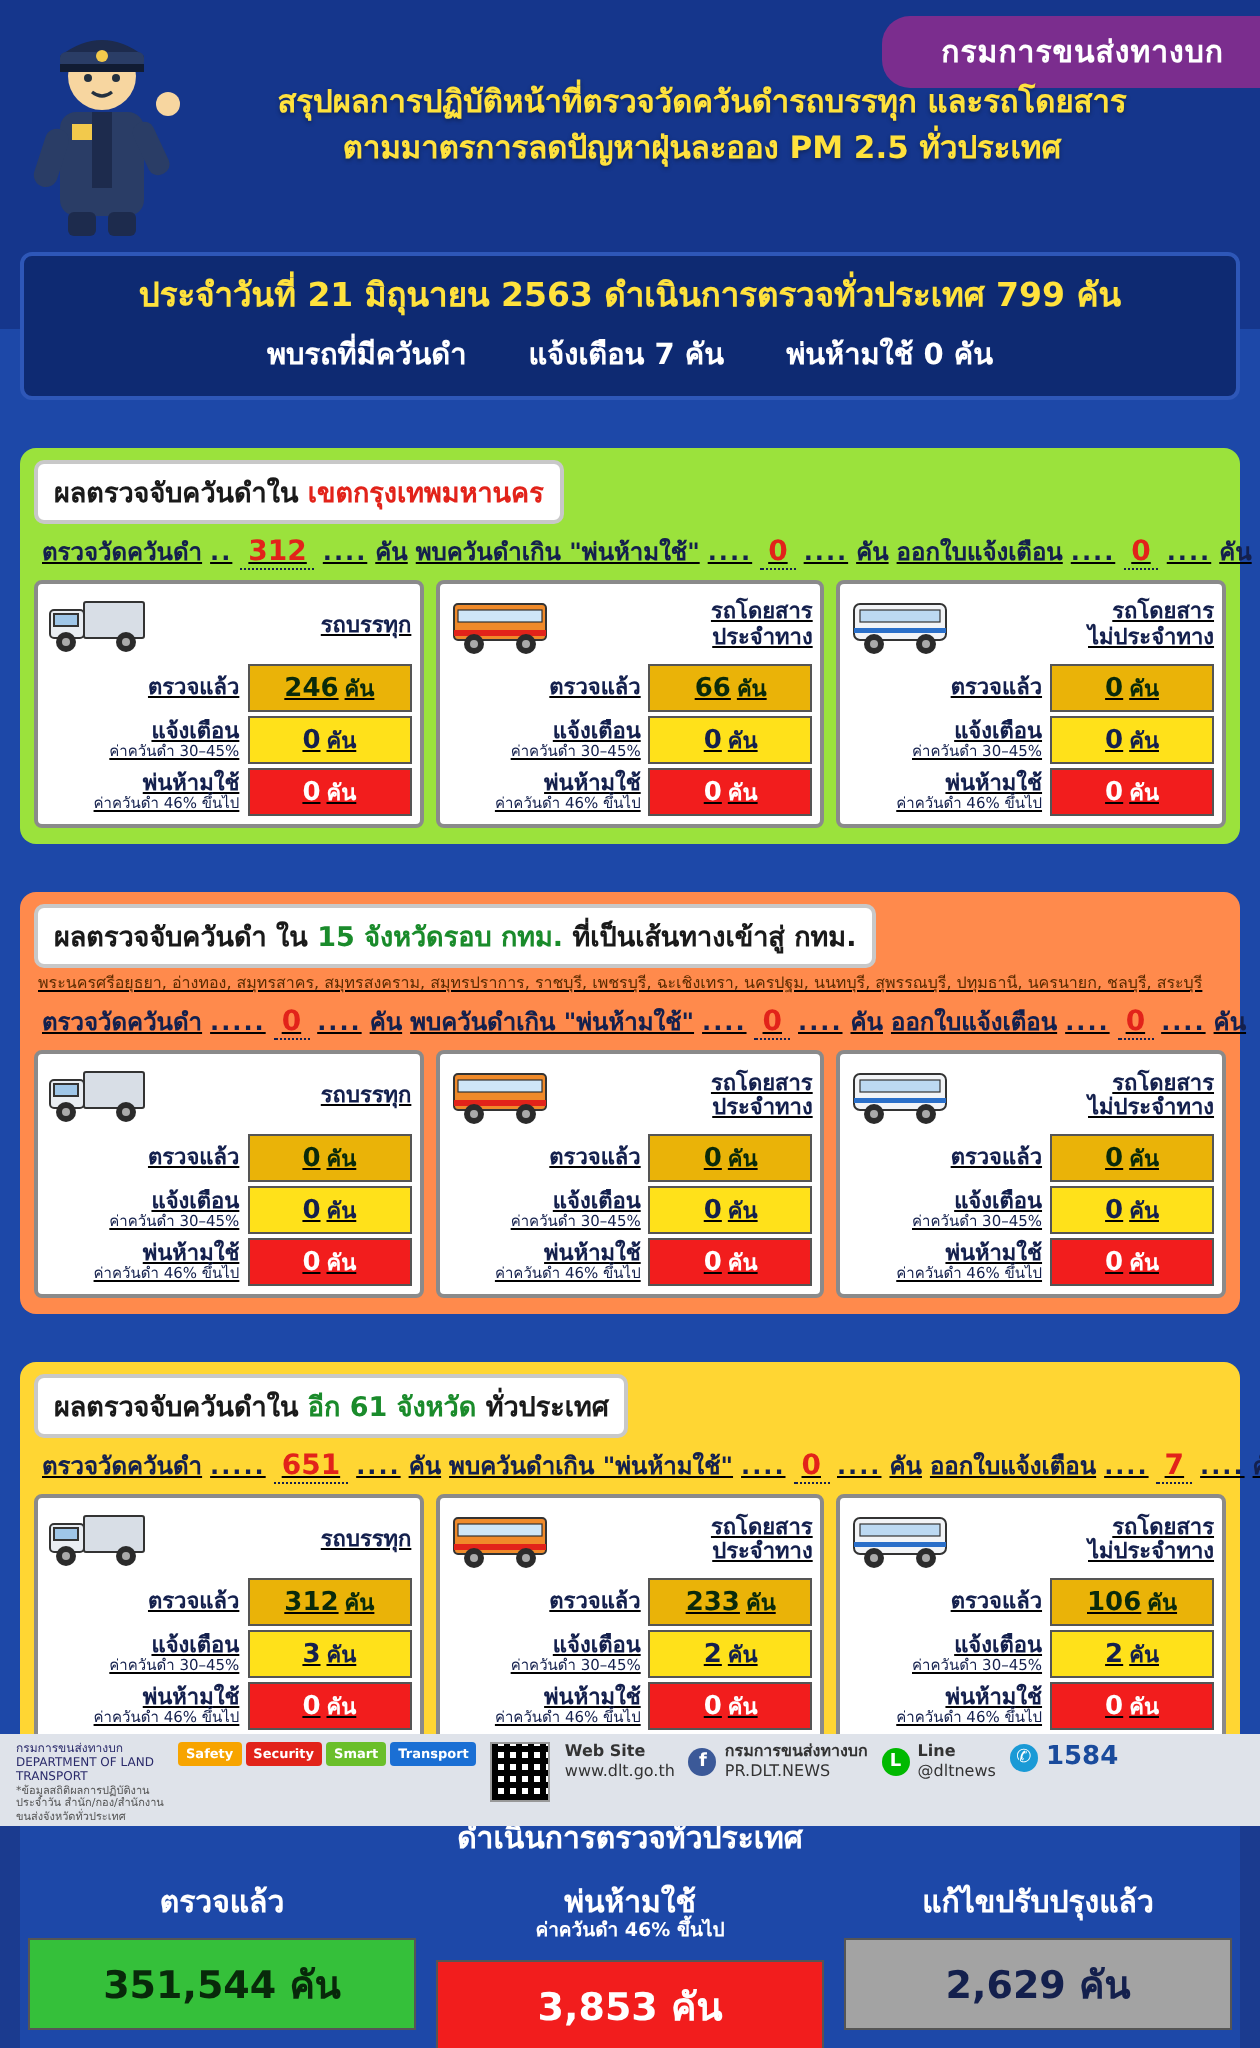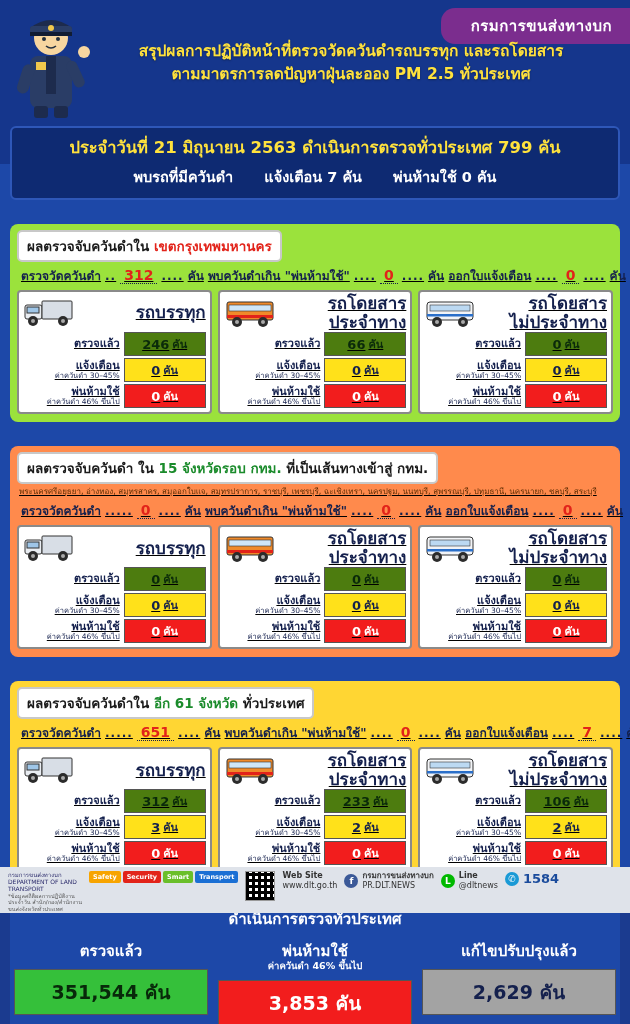--- a/index.html
+++ b/index.html
@@ -114,41 +114,41 @@
     background: #ffffff;
     border: 2px solid #8a8a8a;
     border-radius: 4px;
     padding: 4px 4px 4px 4px;
   }
   .card-top {
     display: flex; align-items: center; gap: 4px; height: 34px;
   }
   .veh { width: 52px; height: 32px; flex: 0 0 52px; }
   .veh-label {
-    font-size: 17px; font-weight: bold; color: #14204d;
+    font-size: 11px; font-weight: bold; color: #14204d;
     line-height: 1.15; text-align: right; flex: 1;
   }
   .row {
     display: flex; align-items: stretch; margin-top: 2px;
   }
   .row-label {
     flex: 1;
     display: flex; flex-direction: column; justify-content: center;
     text-align: right; padding-right: 4px;
   }
   .row-label .t1 { font-size: 11px; font-weight: bold; color: #14204d; line-height: 1.1; }
   .row-label .t2 { font-size: 7.5px; color: #14204d; line-height: 1.1; }
   .row-val {
     width: 82px;
     display: flex; align-items: center; justify-content: center;
     font-size: 13px; font-weight: bold;
     border: 1px solid #555;
     padding: 2px 0;
   }
-  .v-green  { background: #4d7c0f; color: #0a2a0a; }
+  .v-green  { background: #eab308; color: #0a2a0a; }
   .v-yellow { background: #ffe11a; color: #14204d; }
   .v-red    { background: #f21d1d; color: #ffffff; }
   .row-val .u { font-size: 11px; font-weight: bold; margin-left: 3px; }
 
   
   .cumulative {
     margin: 10px 10px 0 10px;
     background: #1d48a8;
     text-align: center;
     padding: 8px 4px 4px 4px;
@@ -413,21 +413,21 @@
       </div>
     </div>
   </div>
 
   <div class="section sec-15">
     <div class="sec-title">
       <span>ผลตรวจจับควันดำ ใน</span>
       <span class="hl-green">15 จังหวัดรอบ กทม.</span>
       <span>ที่เป็นเส้นทางเข้าสู่ กทม.</span>
     </div>
-    <div class="prov-note">พระนครศรีอยุธยา, อ่างทอง, สมุทรสาคร, สมุออกใบแจ, สมุทรปราการ, ราชบุรี, เพชรบุรี, ฉะเชิงเทรา, นครปฐม, นนทบุรี, สุพรรณบุรี, ปทุมธานี, นครนายก, ชลบุรี, สระบุรี</div>
+    <div class="prov-note">พระนครศรีอยุธยา, อ่างทอง, สมุทรสาคร, สมุทรสงคราม, สมุทรปราการ, ราชบุรี, เพชรบุรี, ฉะเชิงเทรา, นครปฐม, นนทบุรี, สุพรรณบุรี, ปทุมธานี, นครนายก, ชลบุรี, สระบุรี</div>
     <div class="sumline">
       <span>ตรวจวัดควันดำ</span>
       <span class="dots">.....</span>
       <span class="num">0</span>
       <span class="dots">....</span>
       <span>คัน</span>
       <span>พบควันดำเกิน "พ่นห้ามใช้"</span>
       <span class="dots">....</span>
       <span class="num">0</span>
       <span class="dots">....</span>

